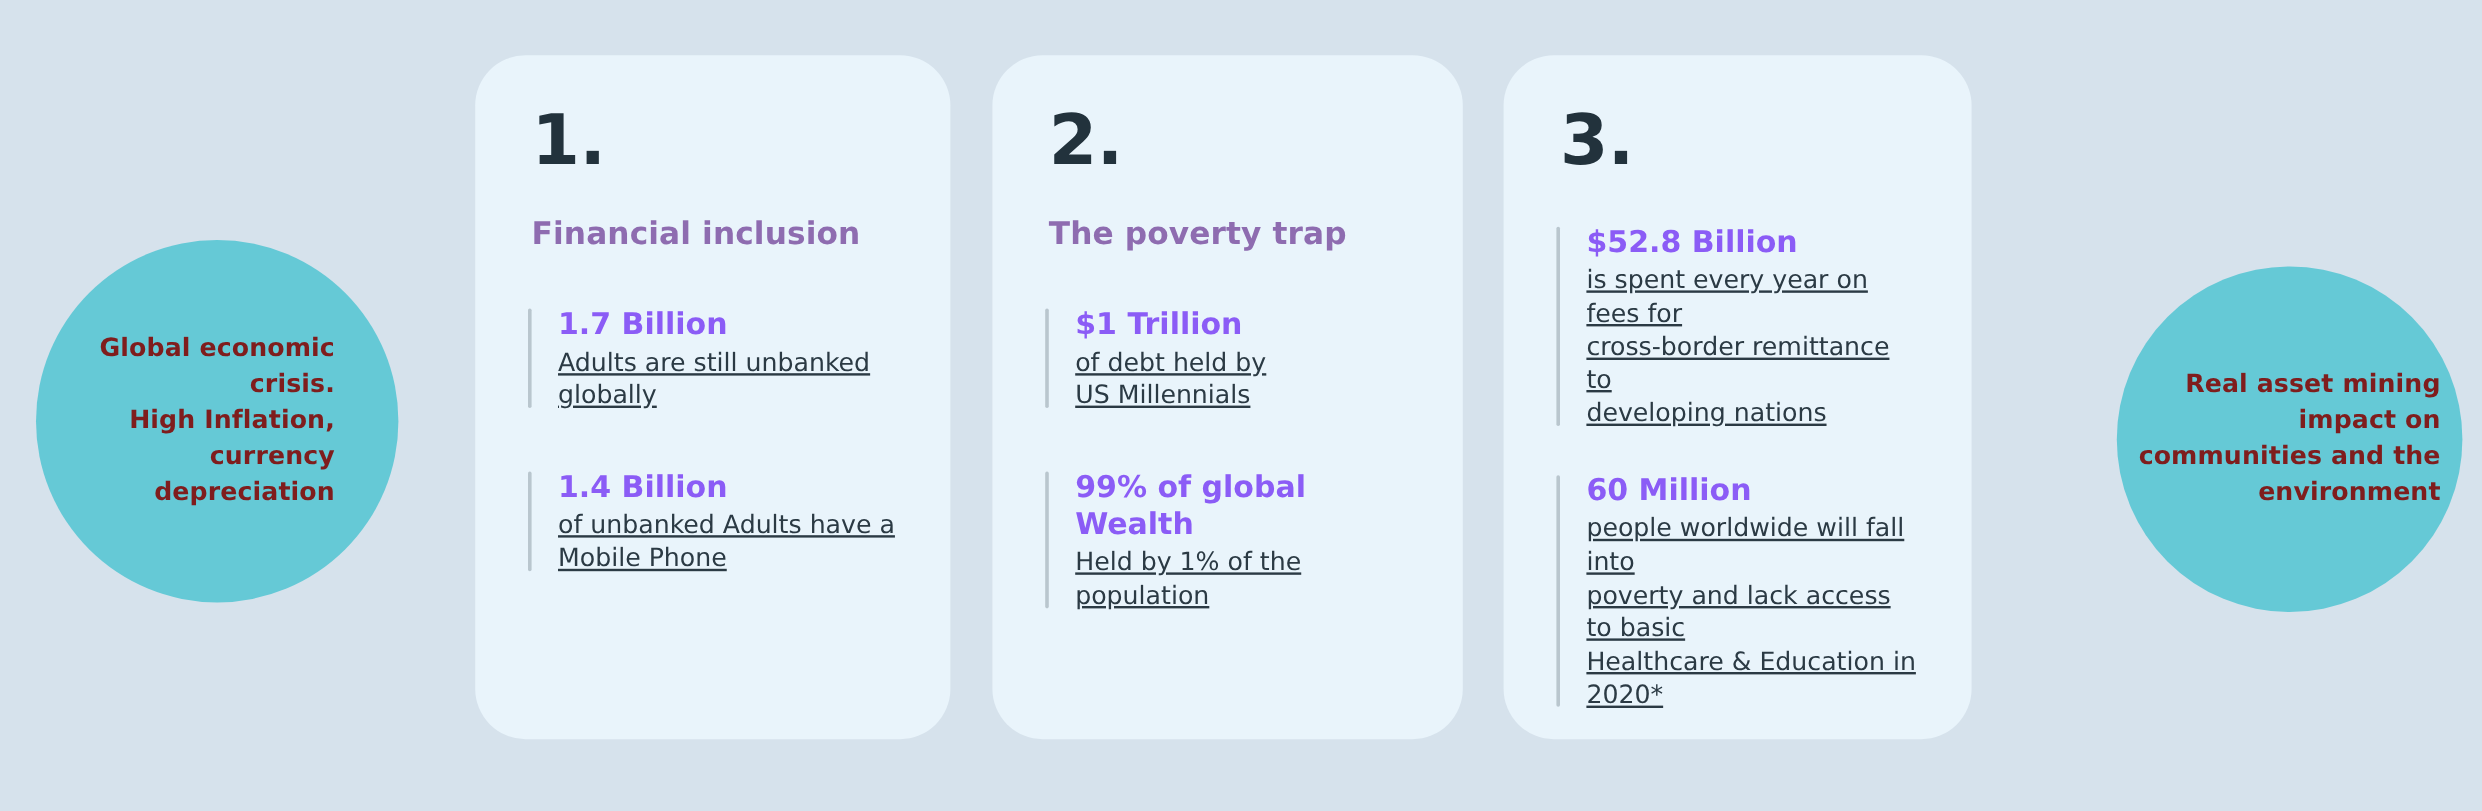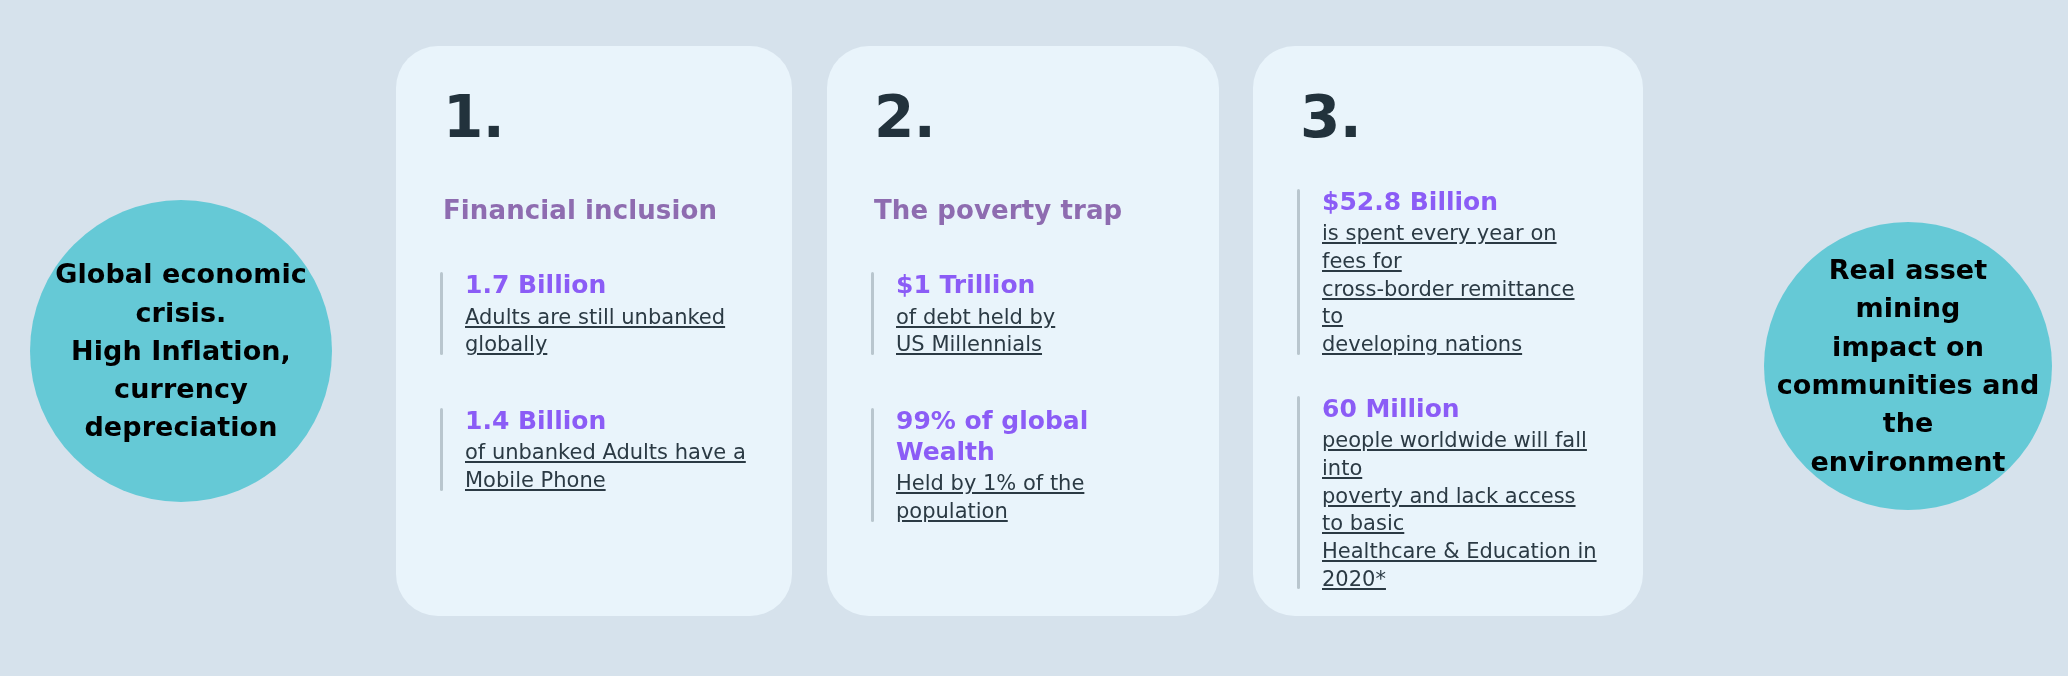--- a/index.html
+++ b/index.html
@@ -26,27 +26,28 @@
     position: absolute;
     border-radius: 50%;
     background: #65c9d6;
     display: flex;
     align-items: center;
     justify-content: center;
     text-align: center;
     box-sizing: border-box;
   }
   .bubble-text {
-    color: #000000;
-    font-weight: bold;
-    font-size: 27px;
+    color: #7f1d1d;
+    font-weight: bold;
+    font-size: 21px;
     line-height: 1.42;
     letter-spacing: 0.1px;
     white-space: pre-line;
     padding: 0 16px;
+    text-align: right;
   }
   #bubble-left {
     left: 30px;
     top: 200px;
     width: 302px;
     height: 302px;
   }
   #bubble-right {
     left: 1764px;
     top: 222px;
@@ -75,21 +76,21 @@
     font-size: 58px;
     line-height: 1;
     margin: 0 0 0 3px;
     letter-spacing: -0.5px;
   }
   .card-title {
     color: #8e6cb0;
     font-weight: bold;
     font-size: 26px;
     line-height: 1.28;
-    margin: 48px 0 0 3px;
+    margin: 33px 0 0 3px;
     letter-spacing: 0.1px;
     max-width: 290px;
   }
 
   .stats {
     margin-top: 42px;
   }
   .stat {
     position: relative;
     padding-left: 25px;

